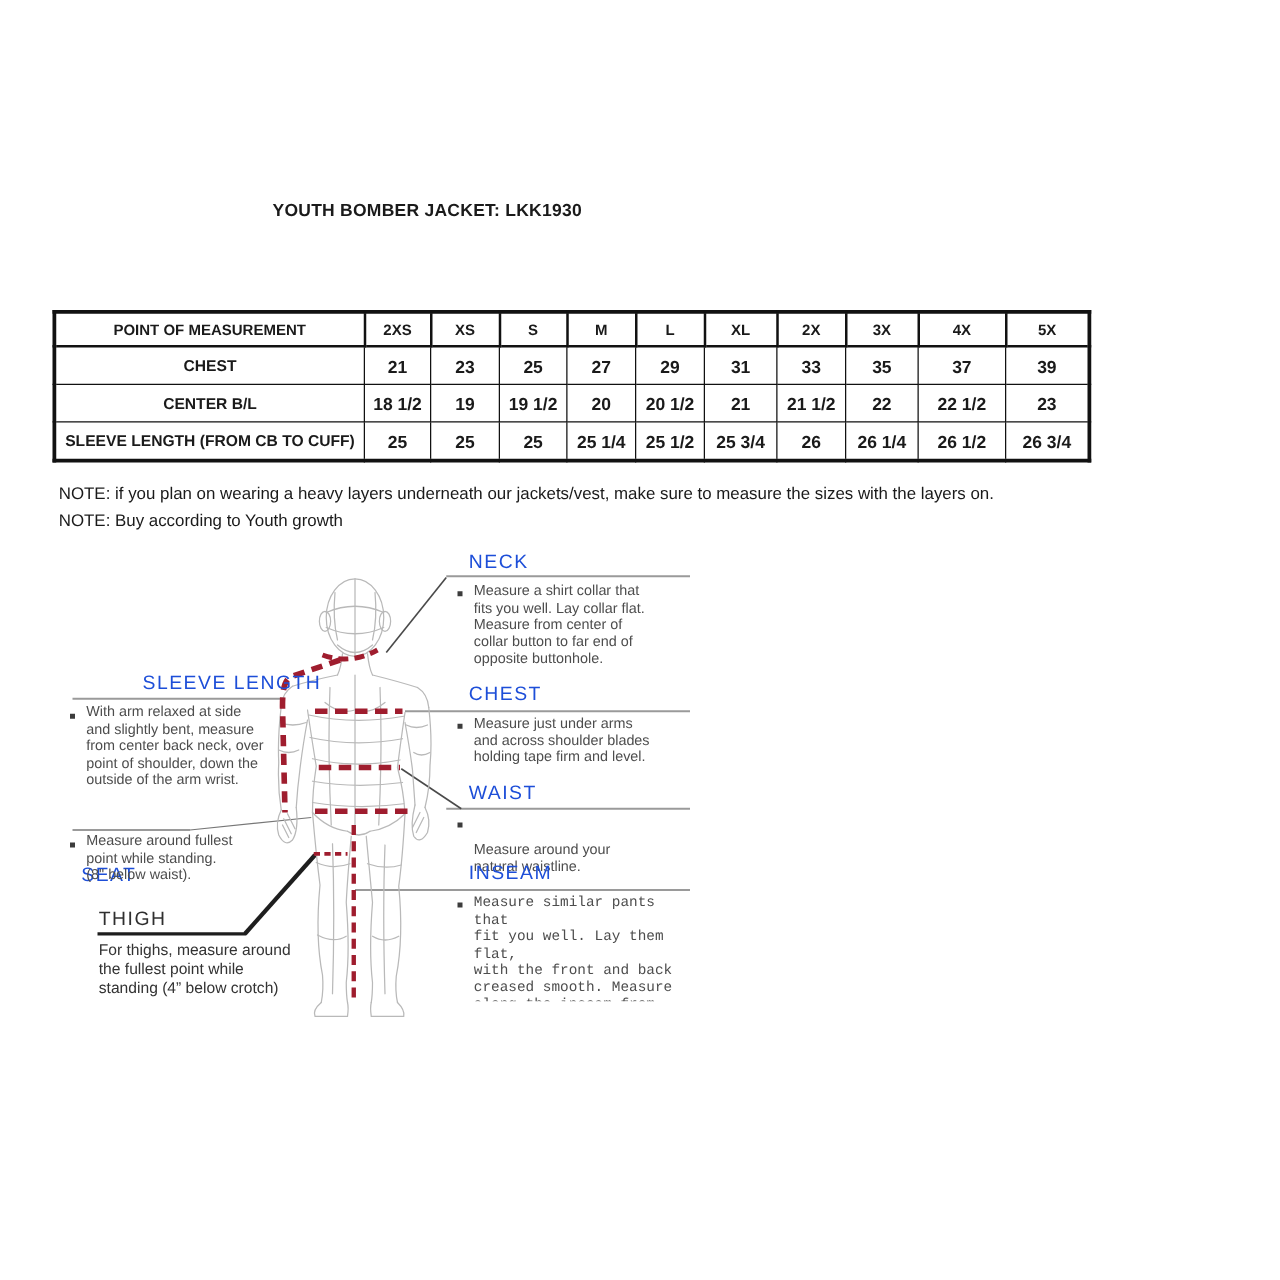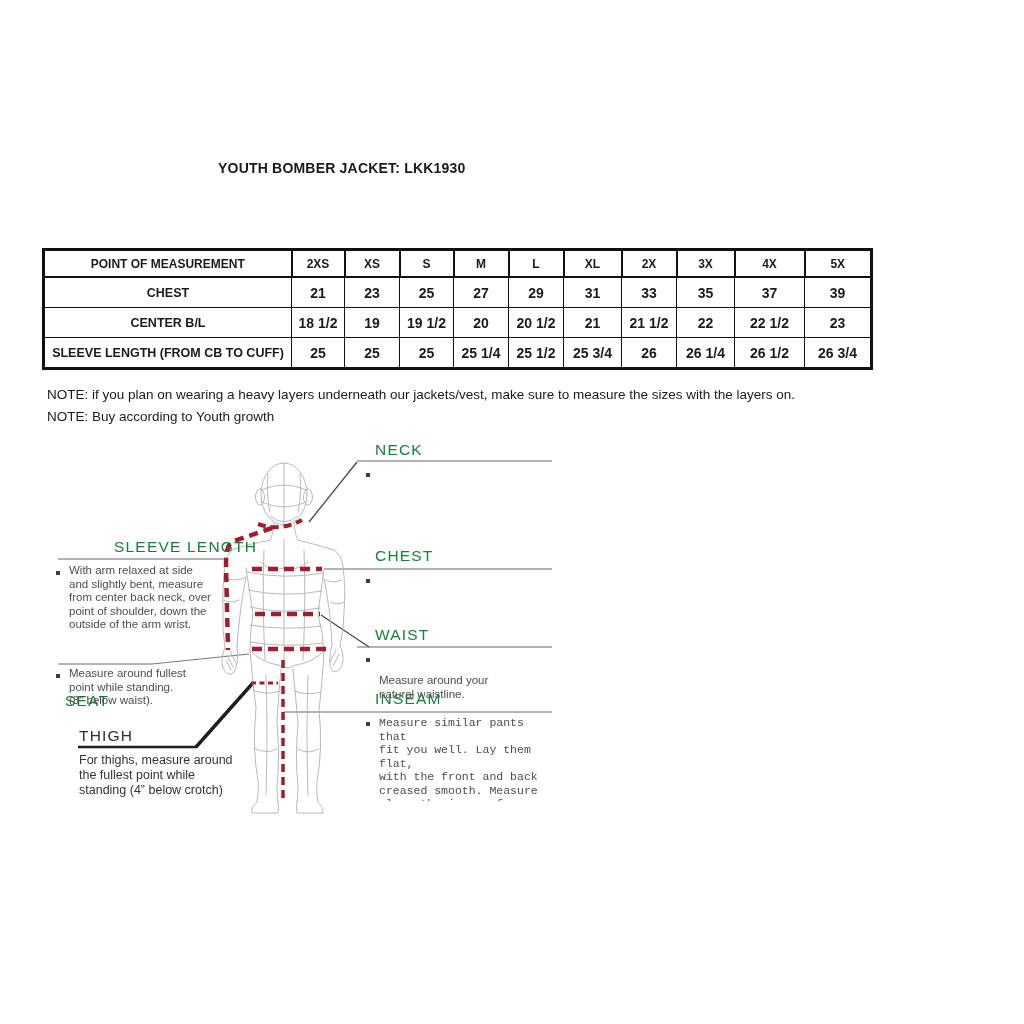--- a/index.html
+++ b/index.html
@@ -19,21 +19,21 @@
 
   
   .note{position:absolute;left:47px;font-size:13.5px;font-weight:normal;white-space:nowrap;}
   .note1{top:387px;}
   .note2{top:409px;}
 
   
   .diagram{position:absolute;left:40px;top:438px;width:545px;height:384px;}
   .diagram svg{position:absolute;left:0;top:0;}
 
-  .sec-title{position:absolute;font-size:15.5px;color:#15803d;letter-spacing:1.2px;white-space:nowrap;}
+  .sec-title{position:absolute;font-size:15.5px;color:#1d4ed8;letter-spacing:1.2px;white-space:nowrap;}
   .sec-body{position:absolute;font-size:11.5px;line-height:13.5px;color:#4d4d4d;white-space:pre-line;}
   .bullet{position:absolute;width:4px;height:4px;background:#3c3c3c;}
 
   .neck-title{left:375px;top:441px;}
   .neck-body{left:379px;top:467px;width:175px;}
   .neck-bullet{left:366px;top:473px;}
 
   .chest-title{left:375px;top:547px;}
   .chest-body{left:379px;top:573px;width:175px;}
   .chest-bullet{left:366px;top:579px;}
@@ -226,23 +226,31 @@
         <path d="M65,164 H130" stroke-width="4.5" stroke-dasharray="10,6"></path>
         <path d="M62,199 H136" stroke-width="4.5" stroke-dasharray="10,6"></path>
         <path d="M61,233 H88" stroke-width="3" stroke-dasharray="5,3.5"></path>
         <path d="M93,210 V348" stroke-width="3.5" stroke-dasharray="8,5"></path>
       </g>
     </svg>
   </div>
 
   <div class="sec-title neck-title">NECK</div>
   <span class="bullet neck-bullet"></span>
+  <div class="sec-body neck-body">Measure a shirt collar that
+fits you well. Lay collar flat.
+Measure from center of
+collar button to far end of
+opposite buttonhole.</div>
 
   <div class="sec-title chest-title">CHEST</div>
   <span class="bullet chest-bullet"></span>
+  <div class="sec-body chest-body">Measure just under arms
+and across shoulder blades
+holding tape firm and level.</div>
 
   <div class="sec-title waist-title">WAIST</div>
   <span class="bullet waist-bullet"></span>
   <div class="sec-body waist-body">Measure around your
 natural waistline.</div>
 
   <div class="sec-title inseam-title">INSEAM</div>
   <span class="bullet inseam-bullet"></span>
   <div class="inseam-clip">
     <div class="sec-body">Measure similar pants that

